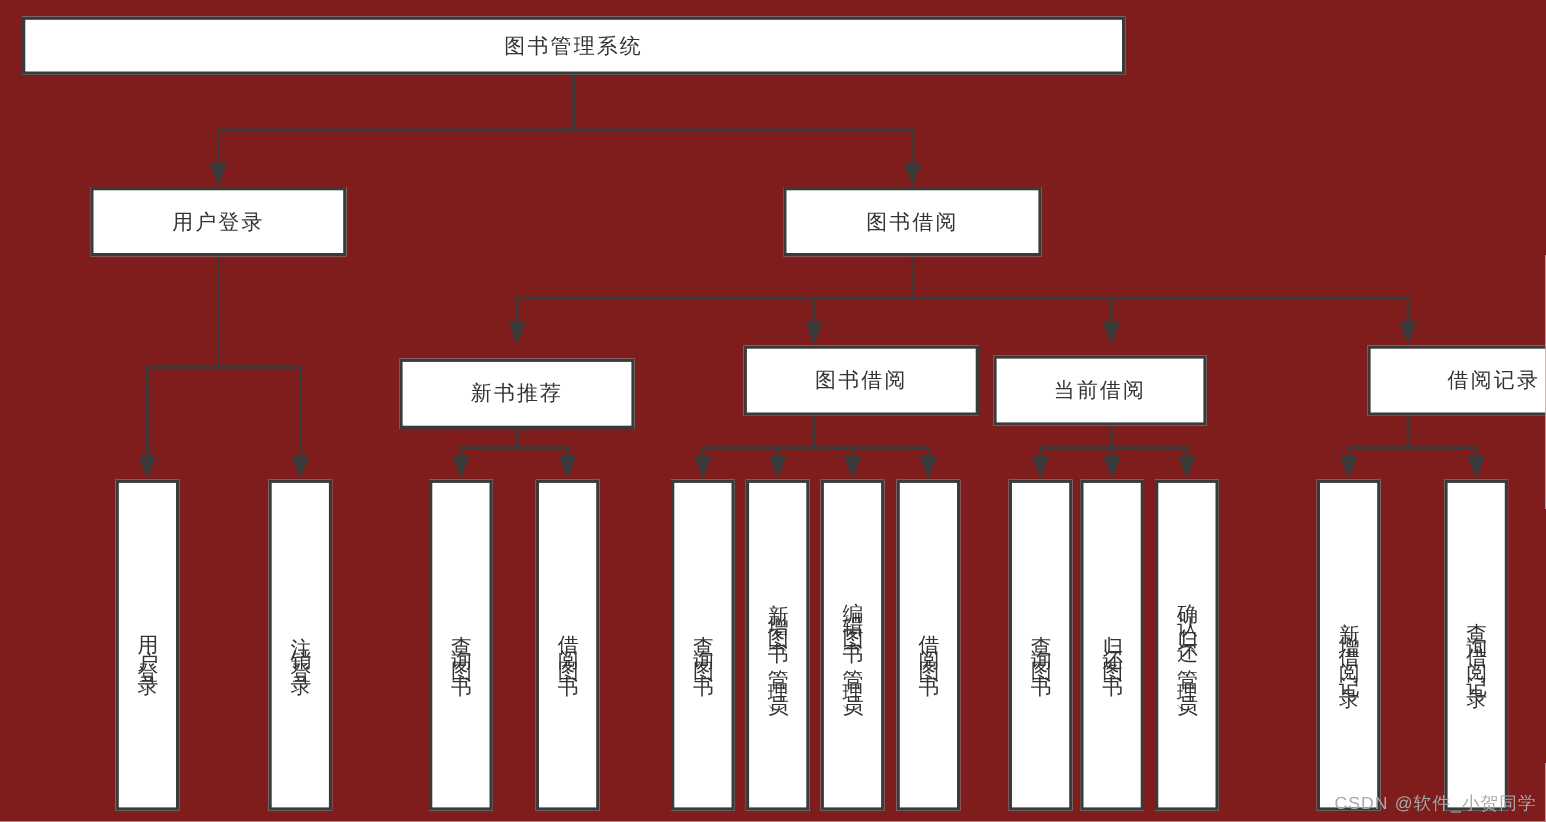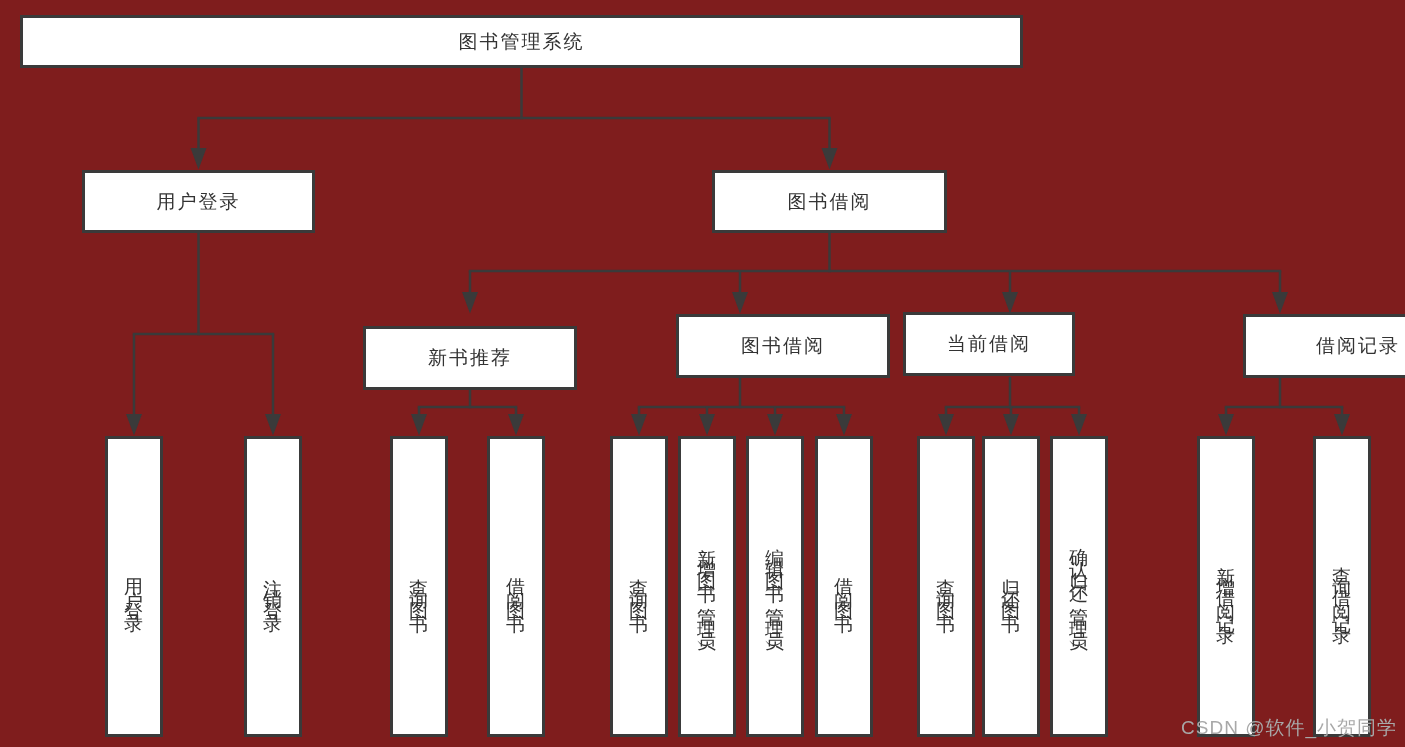--- a/index.html
+++ b/index.html
@@ -45,21 +45,21 @@
     text-orientation: mixed;
     font-size: 19px;
     letter-spacing: 12px;
     color: #333333;
     line-height: 1;
   }
   .watermark {
     position: absolute;
     right: 8px;
     bottom: 6px;
-    font-size: 19px;
+    font-size: 16px;
     color: #a8a8a8;
     letter-spacing: 1px;
     white-space: nowrap;
   }
   svg line { stroke: #3a3a3a; stroke-width: 2.5; }
   svg polygon { fill: #3a3a3a; }
 </style>
 </head>
 <body>
 
@@ -141,21 +141,21 @@
     </g>
   </svg>
 
   <div class="box" style="left:20px; top:15px; width:1003px; height:53px;">图书管理系统</div>
 
   <div class="box" style="left:82px; top:170px; width:233px; height:63px;">用户登录</div>
   <div class="box" style="left:712px; top:170px; width:235px; height:63px;">图书借阅</div>
 
   <div class="box" style="left:363px; top:314px; width:214px; height:64px;margin-top:12px;">新书推荐</div>
   <div class="box" style="left:633px; top:314px; width:214px; height:64px;margin-left:43px;">图书借阅</div>
-  <div class="box" style="left:903px; top:312px; width:172px; height:64px;font-family:Liberation Serif, serif;">当前借阅</div>
+  <div class="box" style="left:903px; top:323px; width:194px; height:64px;font-family:Liberation Serif, serif;">当前借阅</div>
   <div class="box" style="left:1243px; top:314px; width:230px; height:64px;">借阅记录</div>
 
   <div class="leaf" style="left:105px;">用户登录</div>
   <div class="leaf" style="left:244px;">注销登录</div>
 
   <div class="leaf" style="left:390px;">查询图书</div>
   <div class="leaf" style="left:487px;">借阅图书</div>
 
   <div class="leaf" style="left:610px;">查询图书</div>
   <div class="leaf" style="left:678px;">新增图书（管理员）</div>

